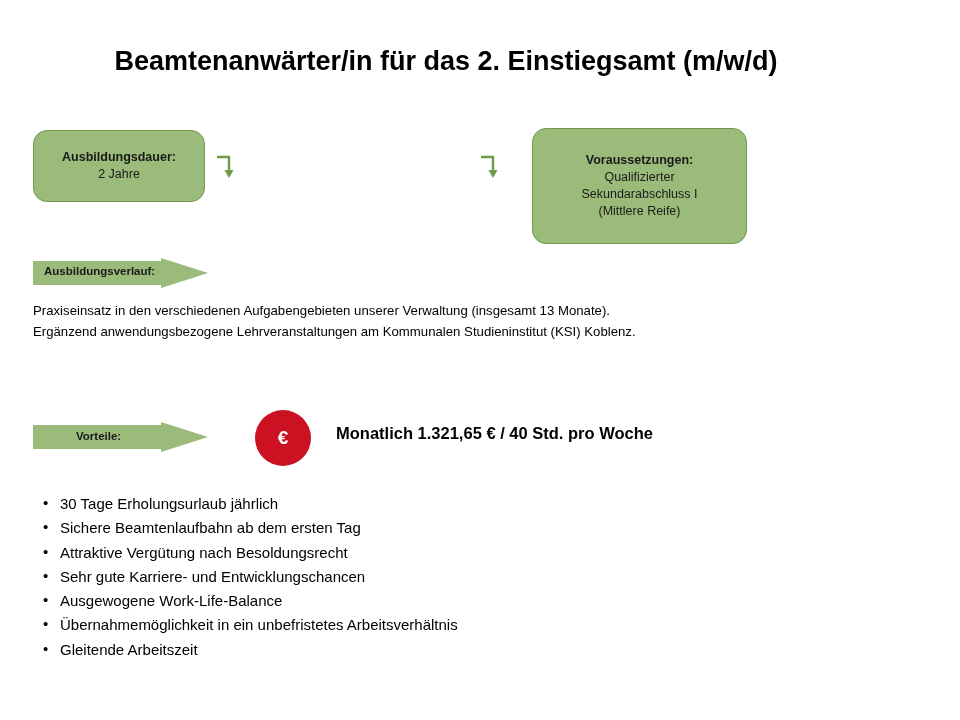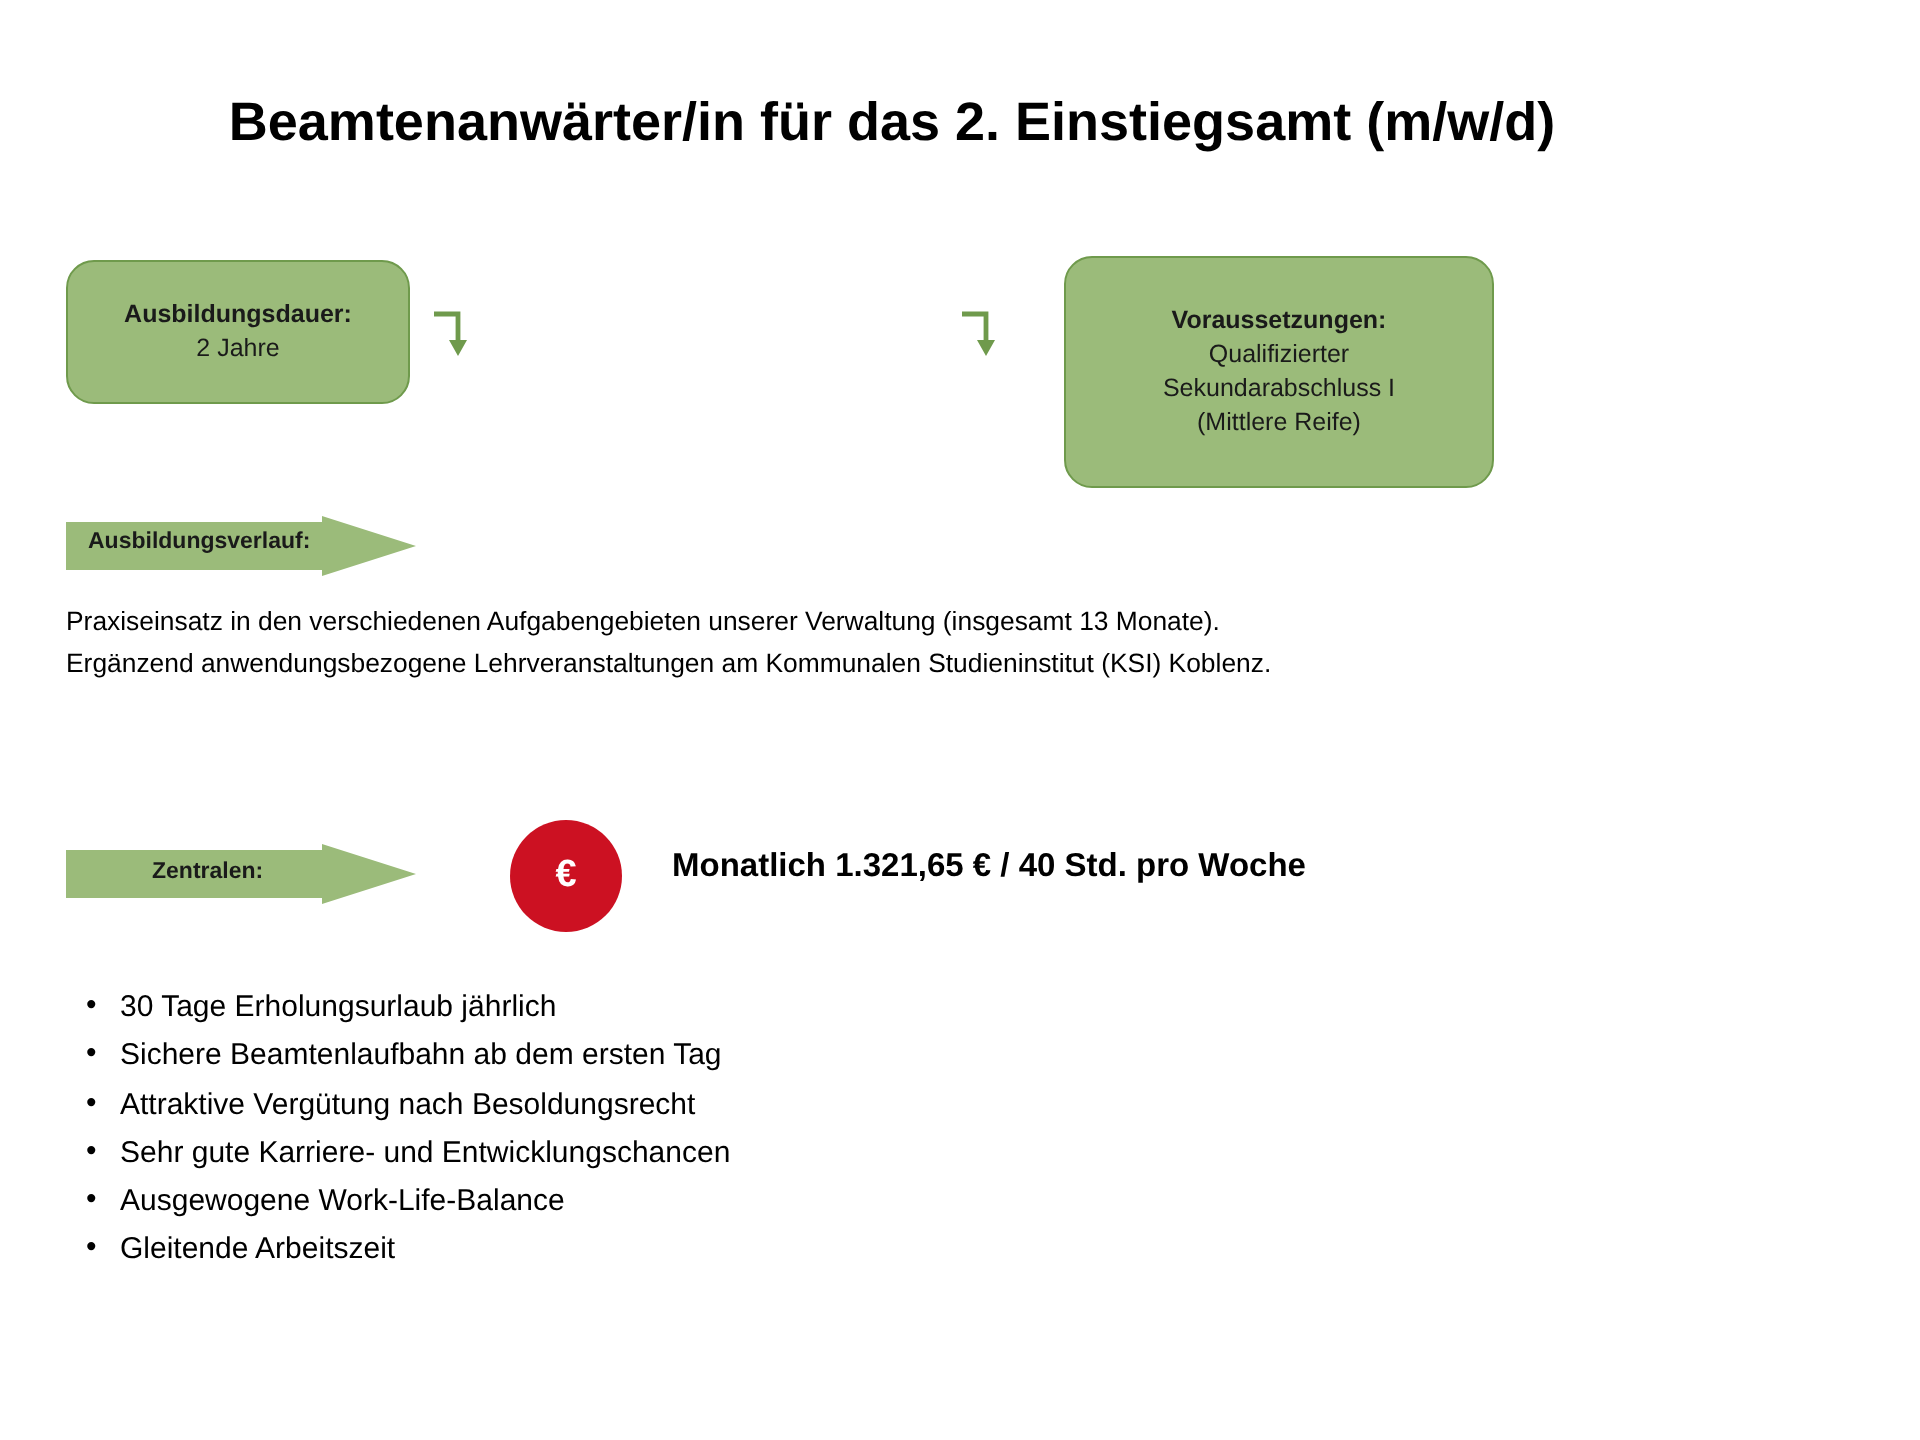--- a/index.html
+++ b/index.html
@@ -200,29 +200,30 @@
   <div class="banner-label" id="banner1-label">Ausbildungsverlauf:</div>
 
   <div class="para">
     <div>Praxiseinsatz in den verschiedenen Aufgabengebieten unserer Verwaltung (insgesamt 13 Monate).</div>
     <div>Ergänzend anwendungsbezogene Lehrveranstaltungen am Kommunalen Studieninstitut (KSI) Koblenz.</div>
   </div>
 
   <svg class="banner" id="banner2" viewBox="0 0 175 30" preserveAspectRatio="none">
     <path d="M0 3 L128 3 L128 0 L175 15 L128 30 L128 27 L0 27 Z" fill="#9bbb7a"></path>
   </svg>
-  <div class="banner-label" id="banner2-label">Zentralen:</div>
+  <div class="banner-label" id="banner2-label">Vorteile:</div>
 
   <div class="euro-circle">€</div>
   <div class="salary">Monatlich 1.321,65 € / 40 Std. pro Woche</div>
 
   <div class="bullets">
     <ul>
       <li>30 Tage Erholungsurlaub jährlich</li>
       <li>Sichere Beamtenlaufbahn ab dem ersten Tag</li>
       <li>Attraktive Vergütung nach Besoldungsrecht</li>
       <li>Sehr gute Karriere- und Entwicklungschancen</li>
       <li>Ausgewogene Work-Life-Balance</li>
+      <li>Übernahmemöglichkeit in ein unbefristetes Arbeitsverhältnis</li>
       <li>Gleitende Arbeitszeit</li>
     </ul>
   </div>
 
 </div>
 
 </body></html>

